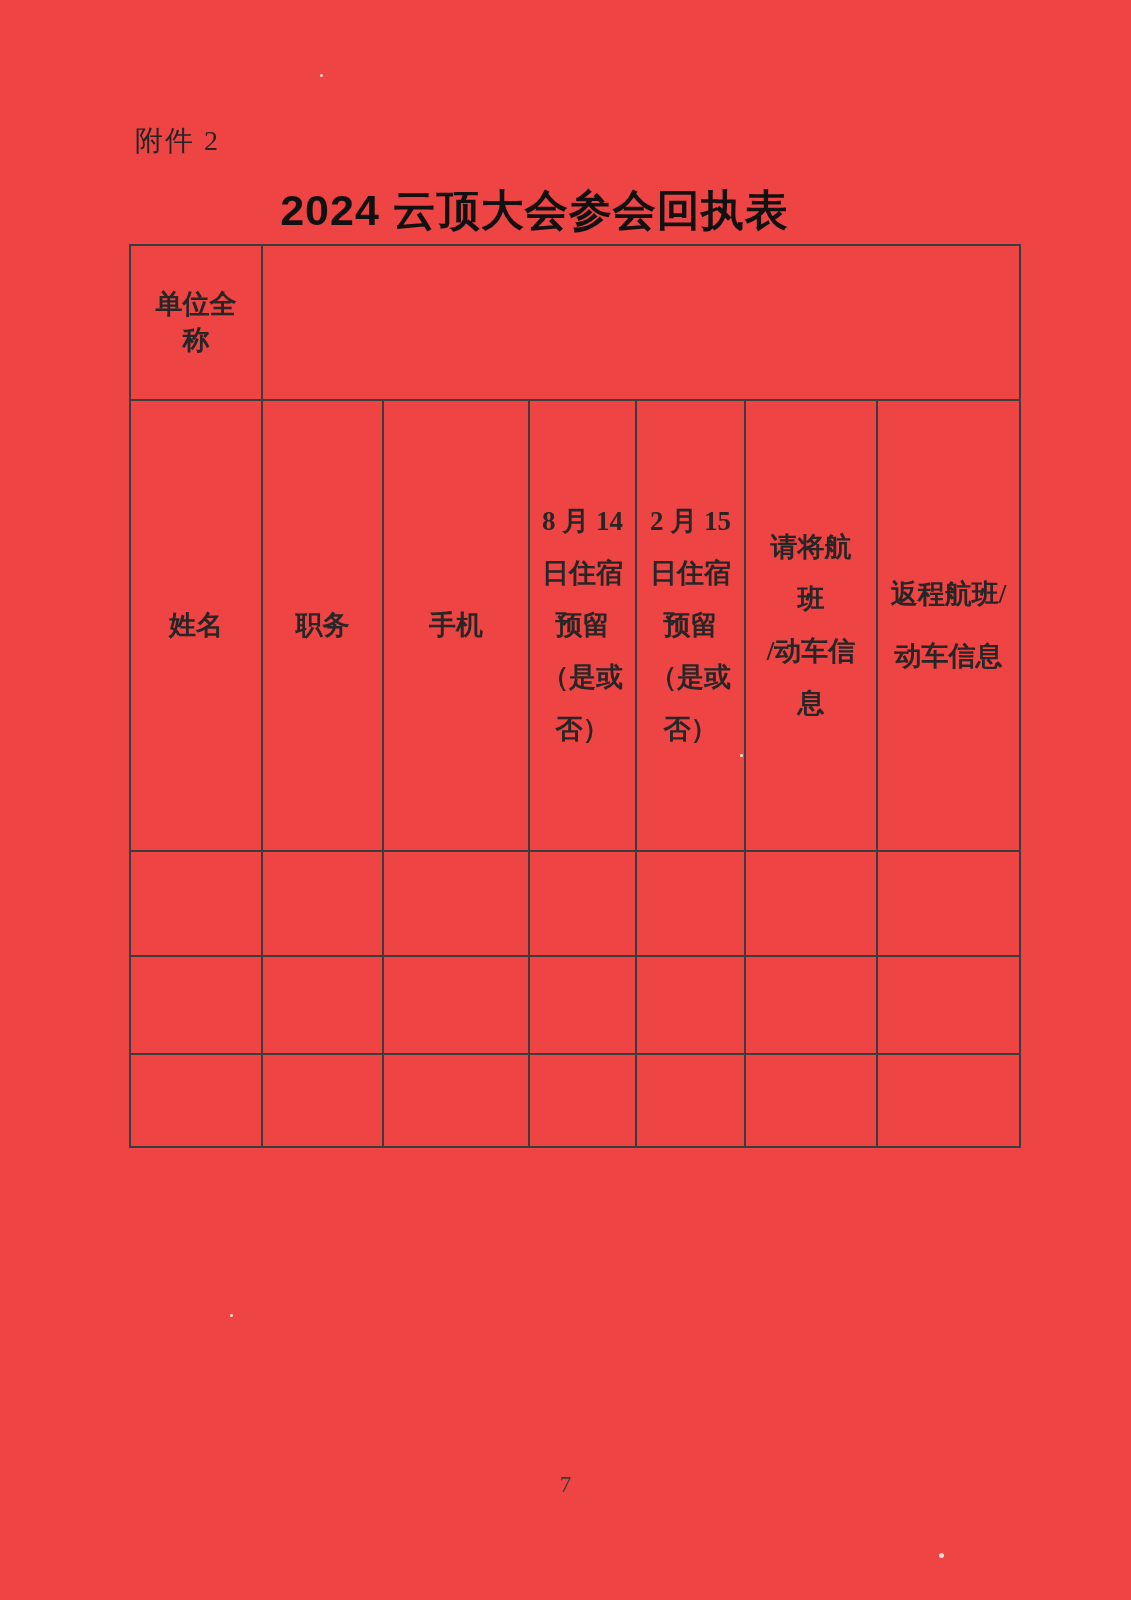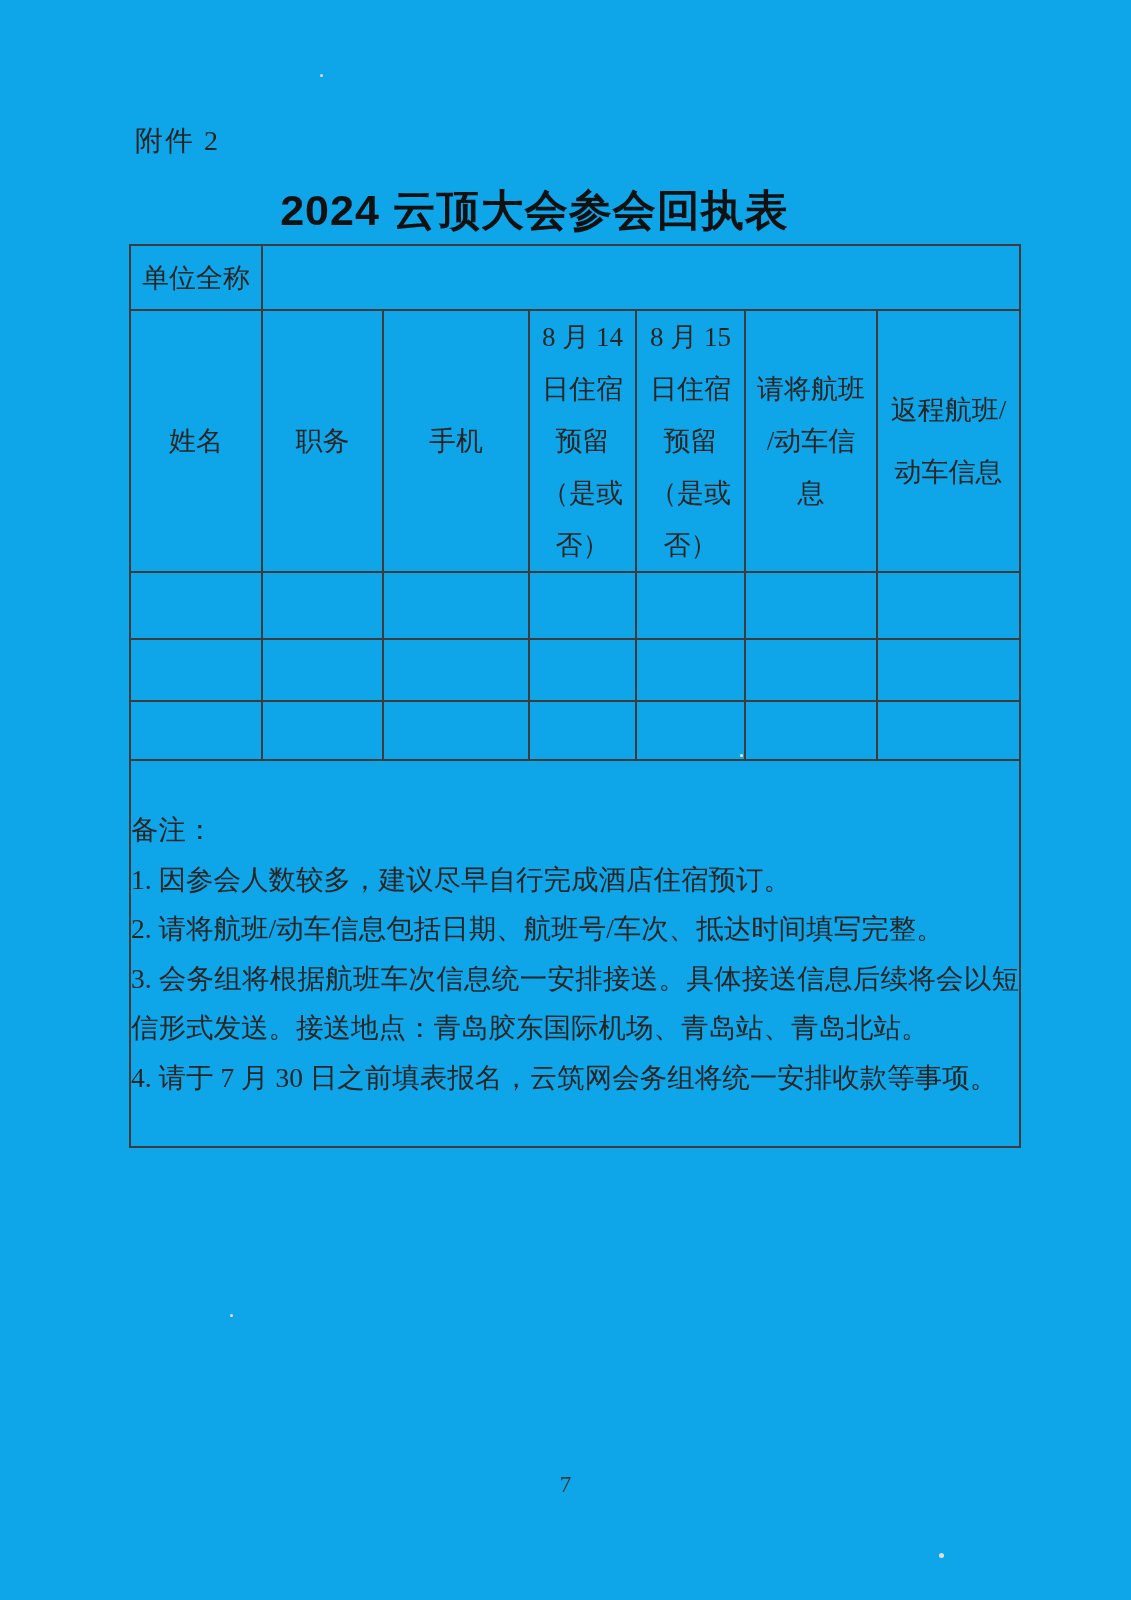--- a/index.html
+++ b/index.html
@@ -5,21 +5,21 @@
   html, body {
     margin: 0;
     padding: 0;
     background: #e8e8e8;
   }
   .page {
     position: relative;
     width: 1131px;
     height: 1600px;
     margin: 0 auto;
-    background: #0ea5e9;
+    background: #ef4444;
     overflow: hidden;
     font-family: "Liberation Serif", "DejaVu Serif", serif;
     color: #2a2a2a;
   }
   
   .page::after {
     content: "";
     position: absolute;
     left: 320px; top: 74px;
     width: 3px; height: 3px;
@@ -54,26 +54,26 @@
     position: absolute;
     left: 129px;
     top: 244px;
     width: 890px;
     height: 904px;
     border-collapse: collapse;
     table-layout: fixed;
   }
   table.reply-form td, table.reply-form th {
     border: 2px solid #3c3c3c;
-    font-weight: normal;
+    font-weight: bold;
     font-size: 27px;
     color: #262626;
     text-align: center;
     vertical-align: middle;
-    padding: 0;
+    padding: 12px;
     overflow: hidden;
   }
   tr.row-unit-name   { height: 65px; }
   tr.row-unit-addr   { height: 66px; }
   tr.row-header      { height: 208px; }
   tr.row-entry-1     { height: 67px; }
   tr.row-entry-2     { height: 62px; }
   tr.row-entry-3     { height: 59px; }
   .wrap-head {
     white-space: pre-line;
@@ -134,21 +134,21 @@
 
     <tr class="row-header">
       <td>姓名</td>
       <td>职务</td>
       <td>手机</td>
       <td class="wrap-head">8 月 14
 日住宿
 预留
 （是或
 否）</td>
-      <td class="wrap-head">8 月 15
+      <td class="wrap-head">2 月 15
 日住宿
 预留
 （是或
 否）</td>
       <td class="wrap-head">请将航班
 /动车信
 息</td>
       <td class="two-line-head">返程航班/
 动车信息</td>
     </tr>
@@ -176,27 +176,18 @@
     <tr class="row-entry-3">
       <td></td>
       <td></td>
       <td></td>
       <td></td>
       <td></td>
       <td></td>
       <td></td>
     </tr>
 
-    <tr class="row-notes">
-      <td class="notes-cell" colspan="7">
-        <div class="note-line">备注：</div>
-        <div class="note-line">1. 因参会人数较多，建议尽早自行完成酒店住宿预订。</div>
-        <div class="note-line">2. 请将航班/动车信息包括日期、航班号/车次、抵达时间填写完整。</div>
-        <div class="note-line">3. 会务组将根据航班车次信息统一安排接送。具体接送信息后续将会以短信形式发送。接送地点：青岛胶东国际机场、青岛站、青岛北站。</div>
-        <div class="note-line">4. 请于 7 月 30 日之前填表报名，云筑网会务组将统一安排收款等事项。</div>
-      </td>
-    </tr>
   </tbody>
     </table>
 
   <div class="page-number">7</div>
 
 </div>
 
 </body></html>

